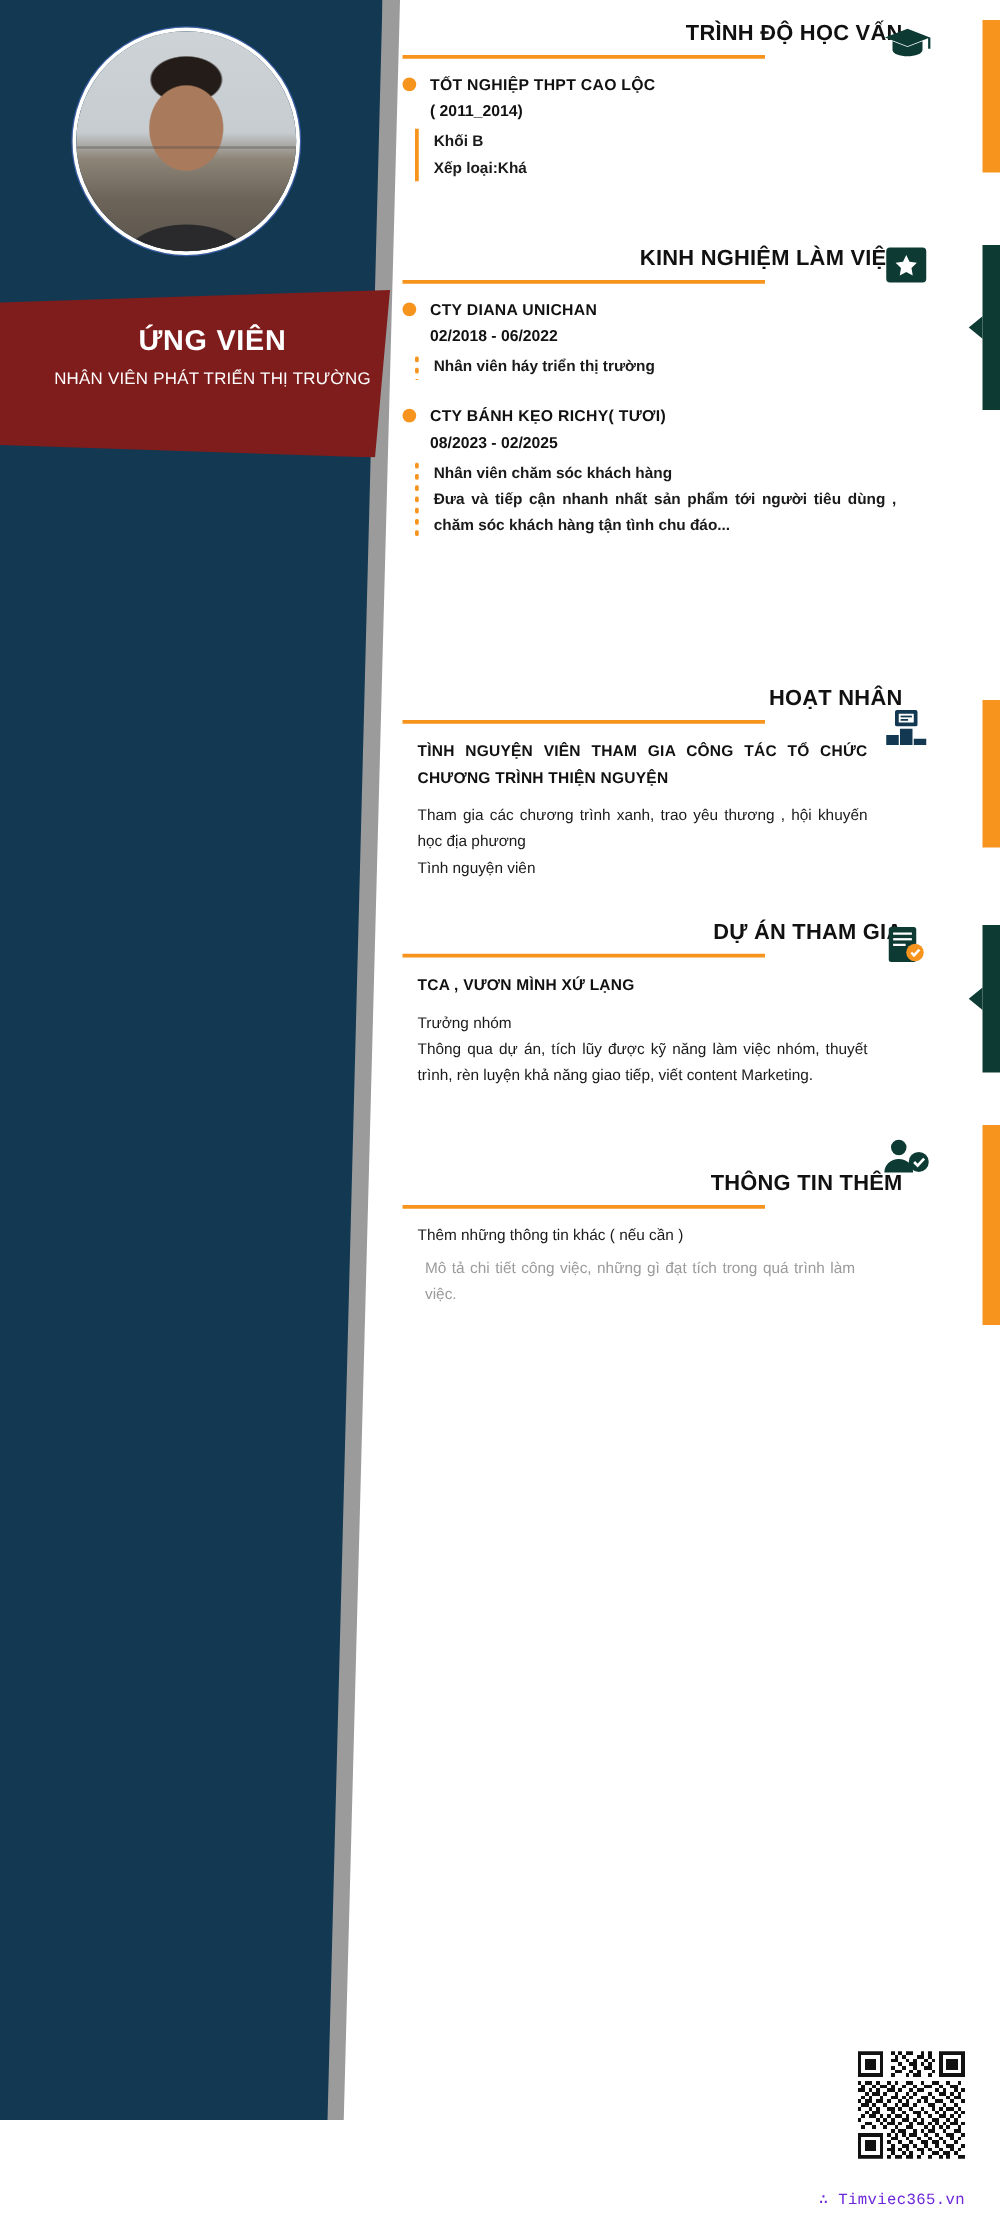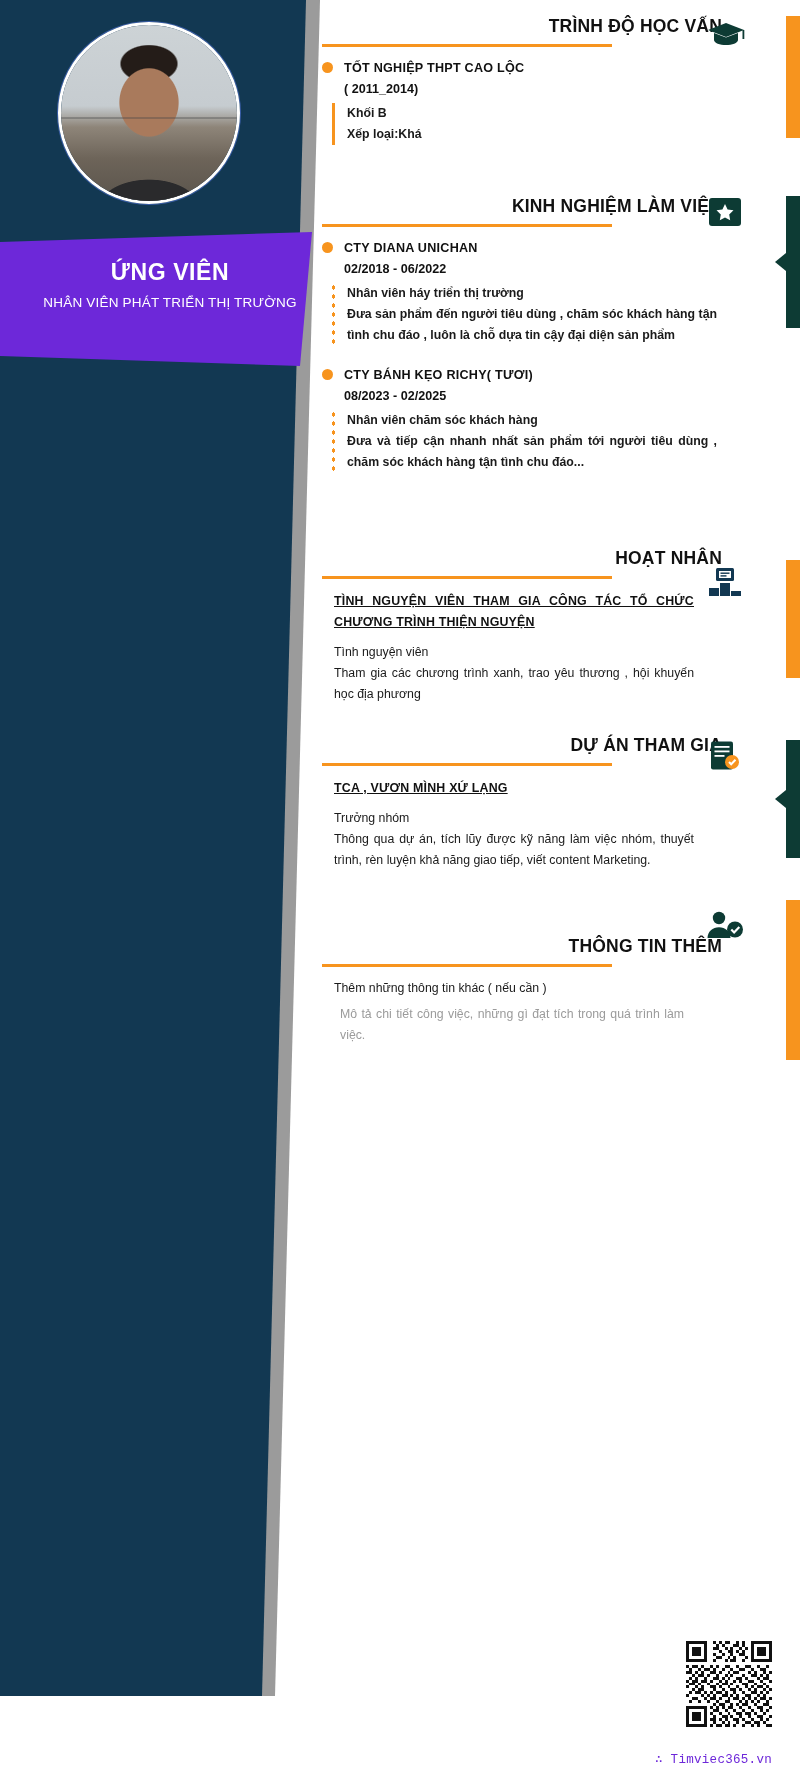--- a/index.html
+++ b/index.html
@@ -43,21 +43,21 @@
       linear-gradient(#cdd3d6 0%, #c6ccd0 46%, #8e8579 58%, #6d6459 76%, #5a544c 100%);
   }
   .photo::after {
     content: ""; position: absolute; left: 0; right: 0; top: 52%; height: 2px;
     background: rgba(70,70,70,.35);
   }
 
   
   .name-banner {
     position: absolute; left: 0; top: 232px; width: 340px; height: 134px;
-    background: #6d28d9; z-index: 3;
+    background: #7f1d1d; z-index: 3;
     clip-path: polygon(0 10px, 312px 0, 300px 134px, 0 124px);
   }
   .name-banner .nb-inner { padding: 26px 18px 0 18px; text-align: center; }
   .cand-name {
     font-size: 23px; font-weight: bold; letter-spacing: .6px; color: #fff;
     line-height: 1.25;
   }
   .cand-role {
     margin-top: 7px; font-size: 13.5px; color: #fff; letter-spacing: .2px;
     line-height: 1.3;
@@ -116,21 +116,21 @@
     flex: 0 0 3px; width: 3px;
     background-image: radial-gradient(circle, #f7941e 45%, transparent 47%);
     background-size: 3px 9px; background-repeat: repeat-y;
   }
   .solid-bar { flex: 0 0 3px; width: 3px; background: #f7941e; }
   .desc-text { font-size: 12.3px; line-height: 1.72; color: #1a1a1a; text-align: justify; width: 370px; }
   .desc-text p { margin: 0; font-weight: bold; }
 
   .sub-head {
     font-size: 12.4px; font-weight: bold; color: #111; line-height: 1.7;
-    text-align: justify; letter-spacing: .2px; text-decoration: underline;
+    text-align: justify; letter-spacing: .2px;
   }
   .plain-text { font-size: 12.3px; line-height: 1.72; color: #1a1a1a; text-align: justify; }
   .muted-text { font-size: 12.3px; line-height: 1.72; color: #9b9b9b; text-align: justify; }
 
   
   .side-icon { position: absolute; width: 42px; height: 36px; z-index: 7; }
   .tab {
     position: absolute; right: 0; width: 14px; z-index: 6;
   }
   .tab.orange { background: #f7941e; }
@@ -331,21 +331,20 @@
 
       <div class="entry-title-row">
         <span class="bullet-dot"></span>
         <span class="entry-title">CTY DIANA UNICHAN</span>
       </div>
       <div class="entry-date">02/2018 - 06/2022</div>
       <div class="desc-block">
         <span class="dotted-bar"></span>
         <div class="desc-text">
           <p>Nhân viên háy triển thị trường</p>
-          <p>Đưa sản phẩm đến người tiêu dùng , chăm sóc khách hàng tận tình chu đáo , luôn là chỗ dựa tin cậy đại diện sản phẩm</p>
         </div>
       </div>
 
       <div class="entry-title-row" style="margin-top:22px;">
         <span class="bullet-dot"></span>
         <span class="entry-title">CTY BÁNH KẸO RICHY( TƯƠI)</span>
       </div>
       <div class="entry-date">08/2023 - 02/2025</div>
       <div class="desc-block">
         <span class="dotted-bar"></span>
@@ -355,22 +354,22 @@
         </div>
       </div>
     </div>
 
     <div class="rc-section" style="top:548px;">
       <div class="rc-head-txt">HOẠT NHÂN</div>
       <div class="rc-rule"></div>
       <div style="margin-top:12px; padding-left:12px;">
         <div class="sub-head" style="width:360px;">TÌNH NGUYỆN VIÊN THAM GIA CÔNG TÁC TỔ CHỨC CHƯƠNG TRÌNH THIỆN NGUYỆN</div>
         <div class="plain-text" style="margin-top:9px; width:360px;">
+          <p>Tham gia các chương trình xanh, trao yêu thương , hội khuyến học địa phương</p>
           <p>Tình nguyện viên</p>
-          <p>Tham gia các chương trình xanh, trao yêu thương , hội khuyến học địa phương</p>
         </div>
       </div>
     </div>
 
     <div class="rc-section" style="top:735px;">
       <div class="rc-head-txt">DỰ ÁN THAM GIA</div>
       <div class="rc-rule"></div>
       <div style="margin-top:12px; padding-left:12px;">
         <div class="sub-head" style="width:360px;">TCA , VƯƠN MÌNH XỨ LẠNG</div>
         <div class="plain-text" style="margin-top:9px; width:360px;">

